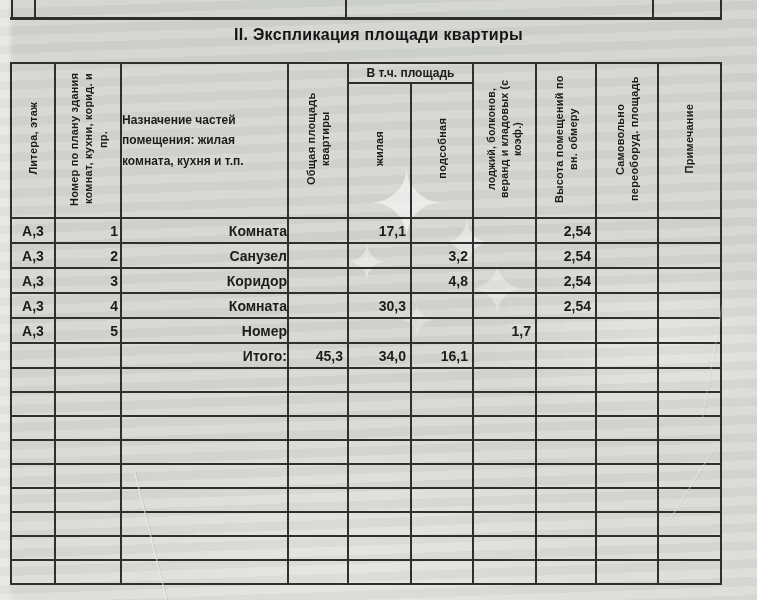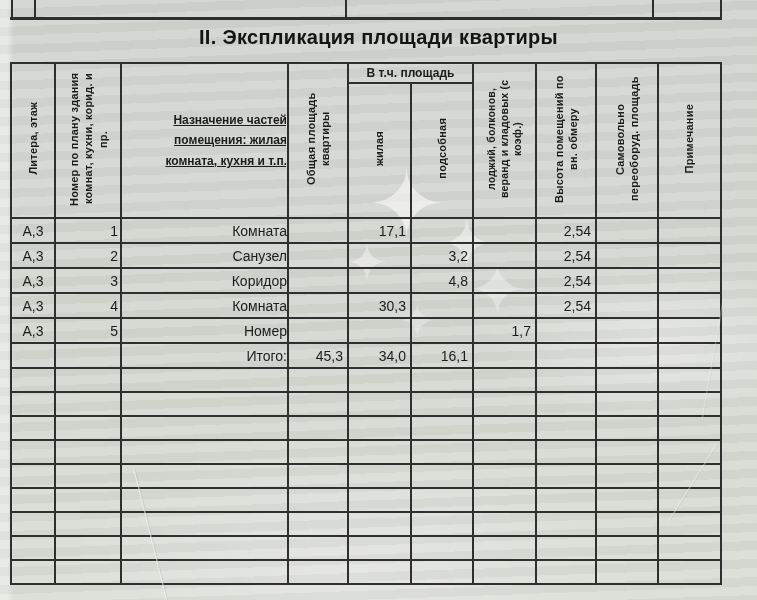--- a/index.html
+++ b/index.html
@@ -22,44 +22,44 @@
     content:"";position:absolute;inset:0;pointer-events:none;
     background:repeating-linear-gradient(178deg, rgba(255,255,255,.06) 0 9px, rgba(90,95,88,.05) 9px 18px);
   }
 
   
   .toptable{position:absolute;left:10px;top:0;width:712px;height:17px;border-bottom:3px solid #2e2e2e;}
   .toptable .v{position:absolute;top:0;bottom:0;width:2px;background:#2e2e2e;}
 
   
   .title{position:absolute;top:26px;left:0;width:757px;text-align:center;
-    font-size:20px;font-weight:bold;letter-spacing:.3px;color:#141414;}
+    font-size:16px;font-weight:bold;letter-spacing:.3px;color:#141414;}
 
   
   table.main{
     position:absolute;left:10px;top:62px;width:710px;
     border-collapse:collapse;table-layout:fixed;
     font-family:"Liberation Sans", sans-serif;
   }
   table.main th, table.main td{
     border:2px solid #2f2f2f;padding:0;vertical-align:middle;
     color:#1c1c1c;overflow:hidden;
   }
   table.main thead th{font-weight:bold;background:rgba(255,255,255,.04);border-radius:6px;}
   .h-group{height:18px;font-size:12px;font-weight:bold;text-align:center;}
   .h-tall{height:133px;text-align:center;}
   .rot{
     display:inline-block;writing-mode:vertical-rl;transform:rotate(180deg);
     font-size:11px;font-weight:bold;line-height:1.3;max-height:142px;
     letter-spacing:.2px;text-align:center;
   }
   .rot.small{font-size:10.5px;line-height:1.25;}
-  .h-purpose{font-size:12px;font-weight:bold;text-align:right;line-height:1.7;padding:0 12px;text-decoration:underline;}
-
-  .data-row td{height:23px;font-size:14px;font-weight:400;}
+  .h-purpose{font-size:12px;font-weight:bold;text-align:left;line-height:1.7;padding:0 12px;}
+
+  .data-row td{height:23px;font-size:14px;font-weight:700;}
   .empty-row td{height:22px;}
   .c-lit{text-align:center;}
   .c-num{text-align:right;padding-right:2px !important;}
   .c-name{text-align:right;padding-left:3px !important;}
   .c-val{text-align:right;padding-right:4px !important;}
 
   
   .wm-text{
     position:absolute;left:243px;top:286px;width:355px;height:58px;
     font-size:45px;font-weight:800;letter-spacing:1px;line-height:58px;

